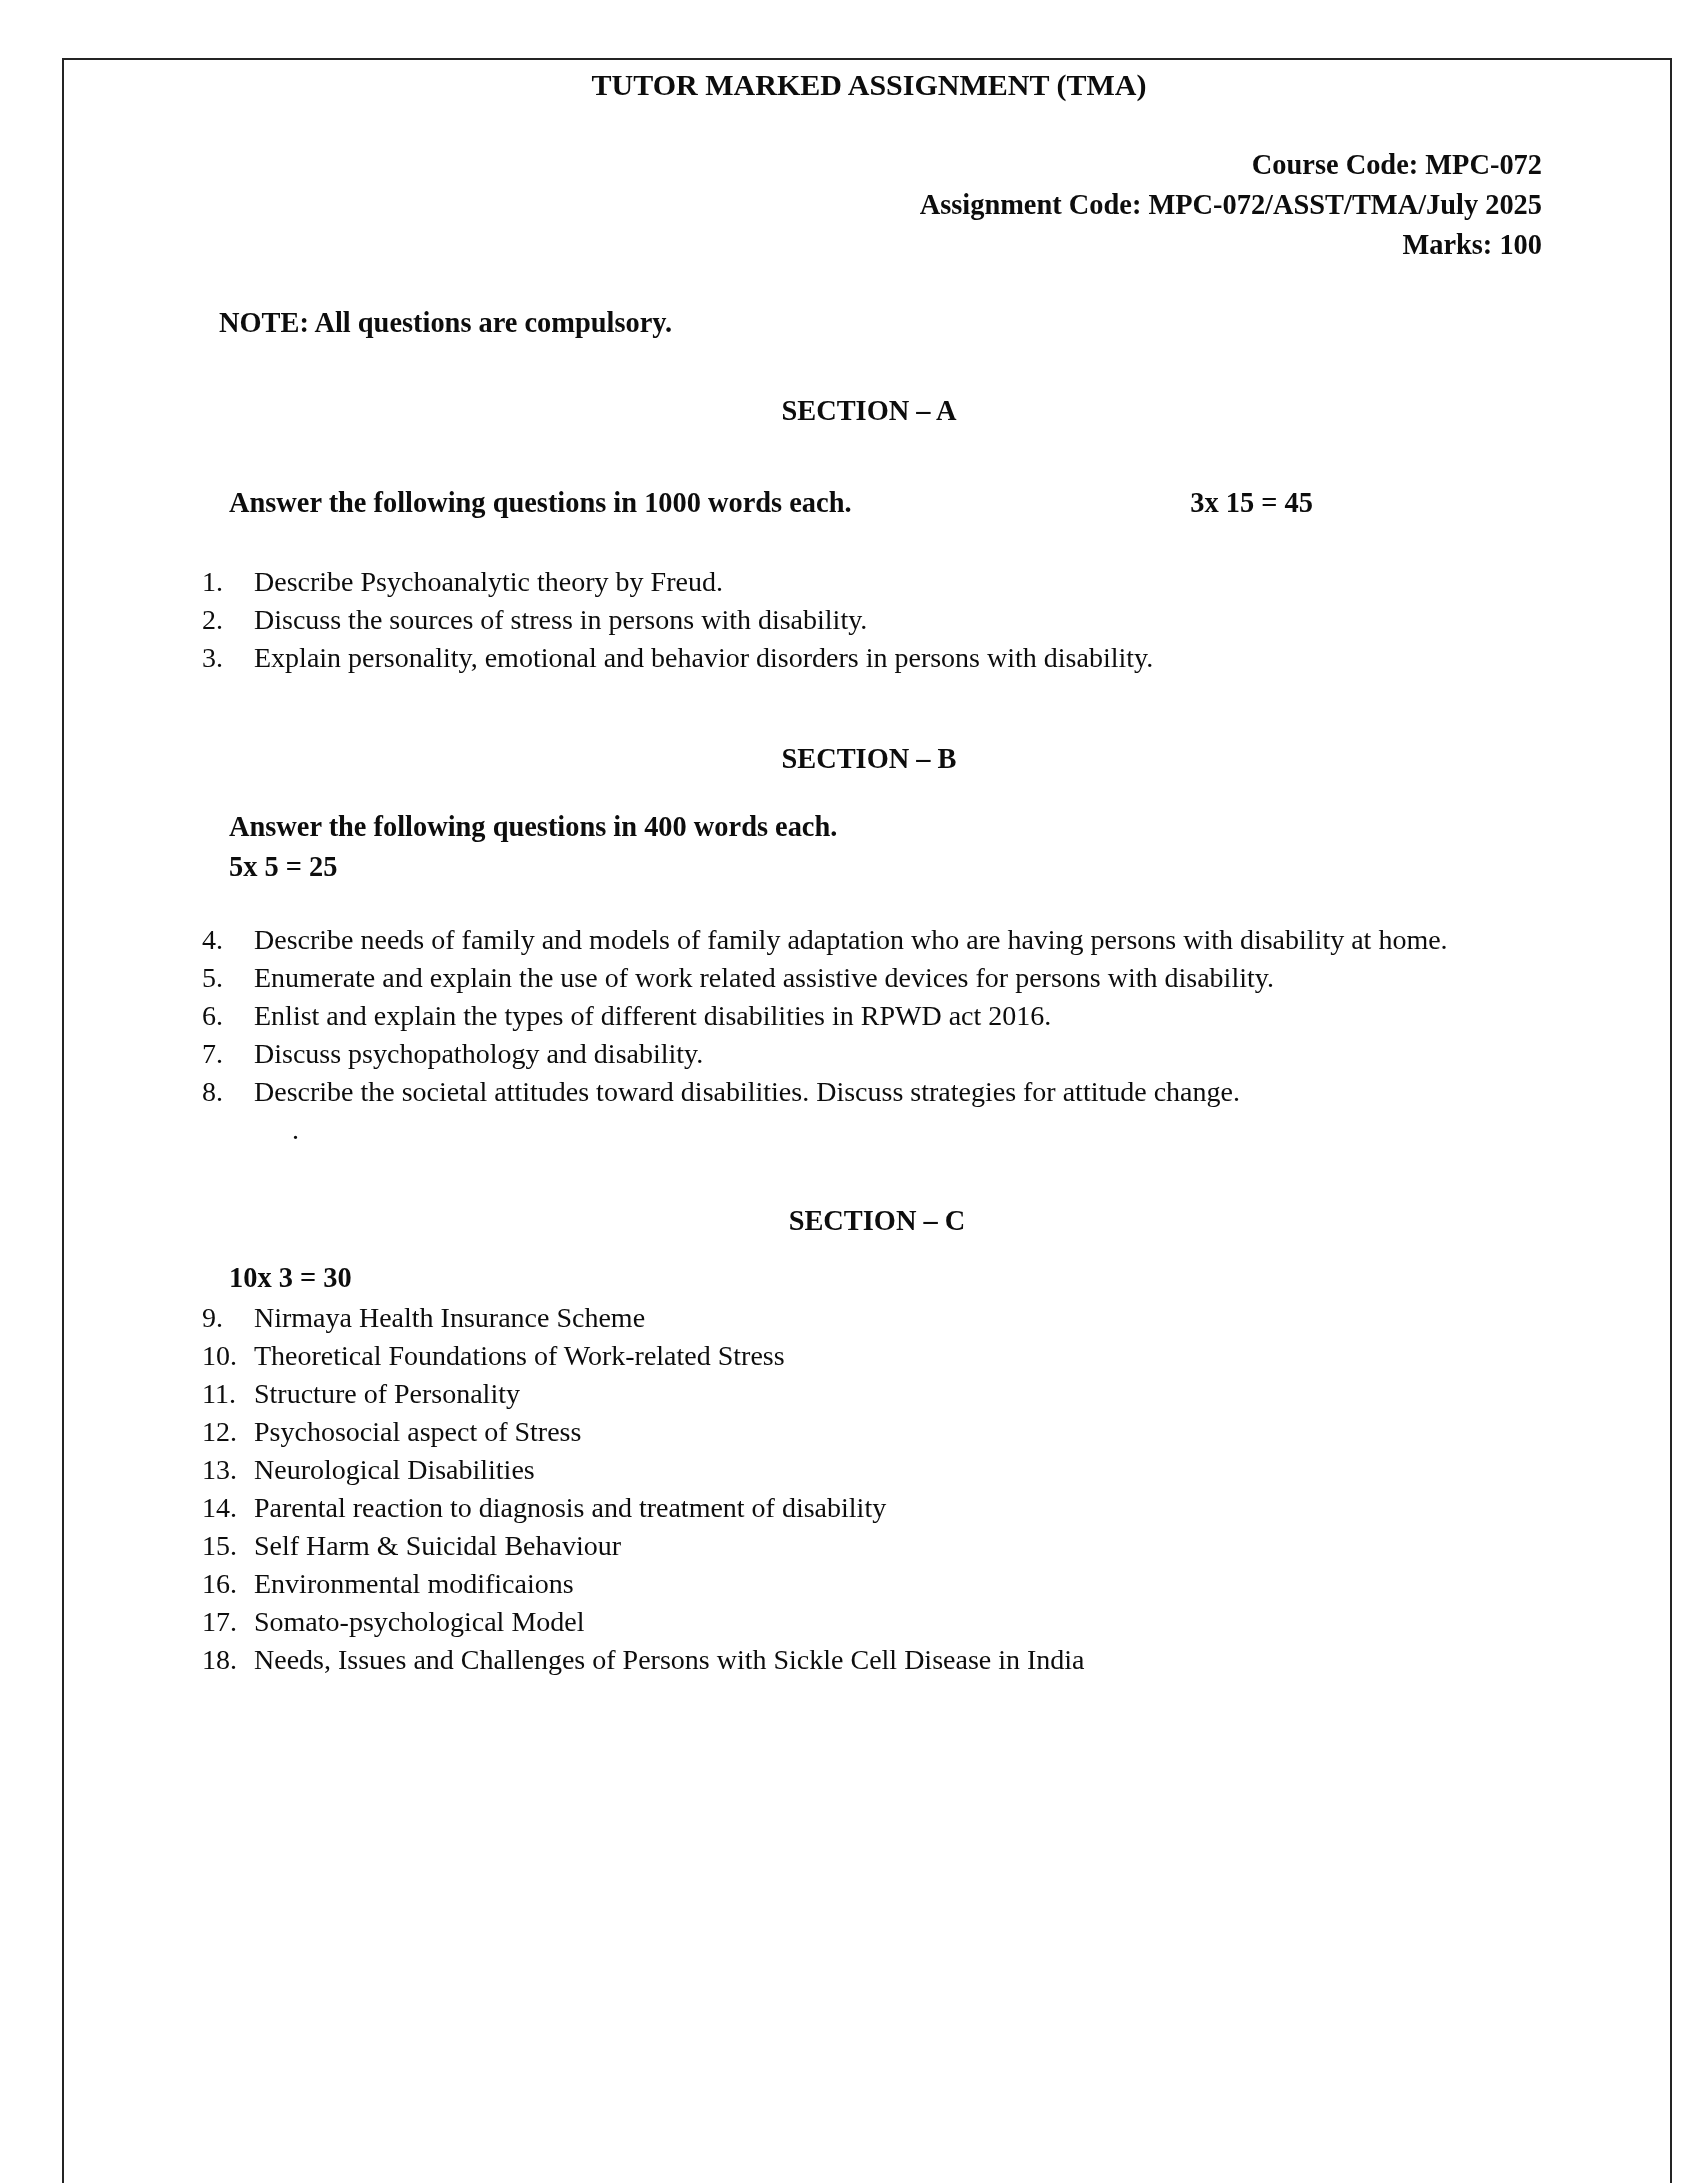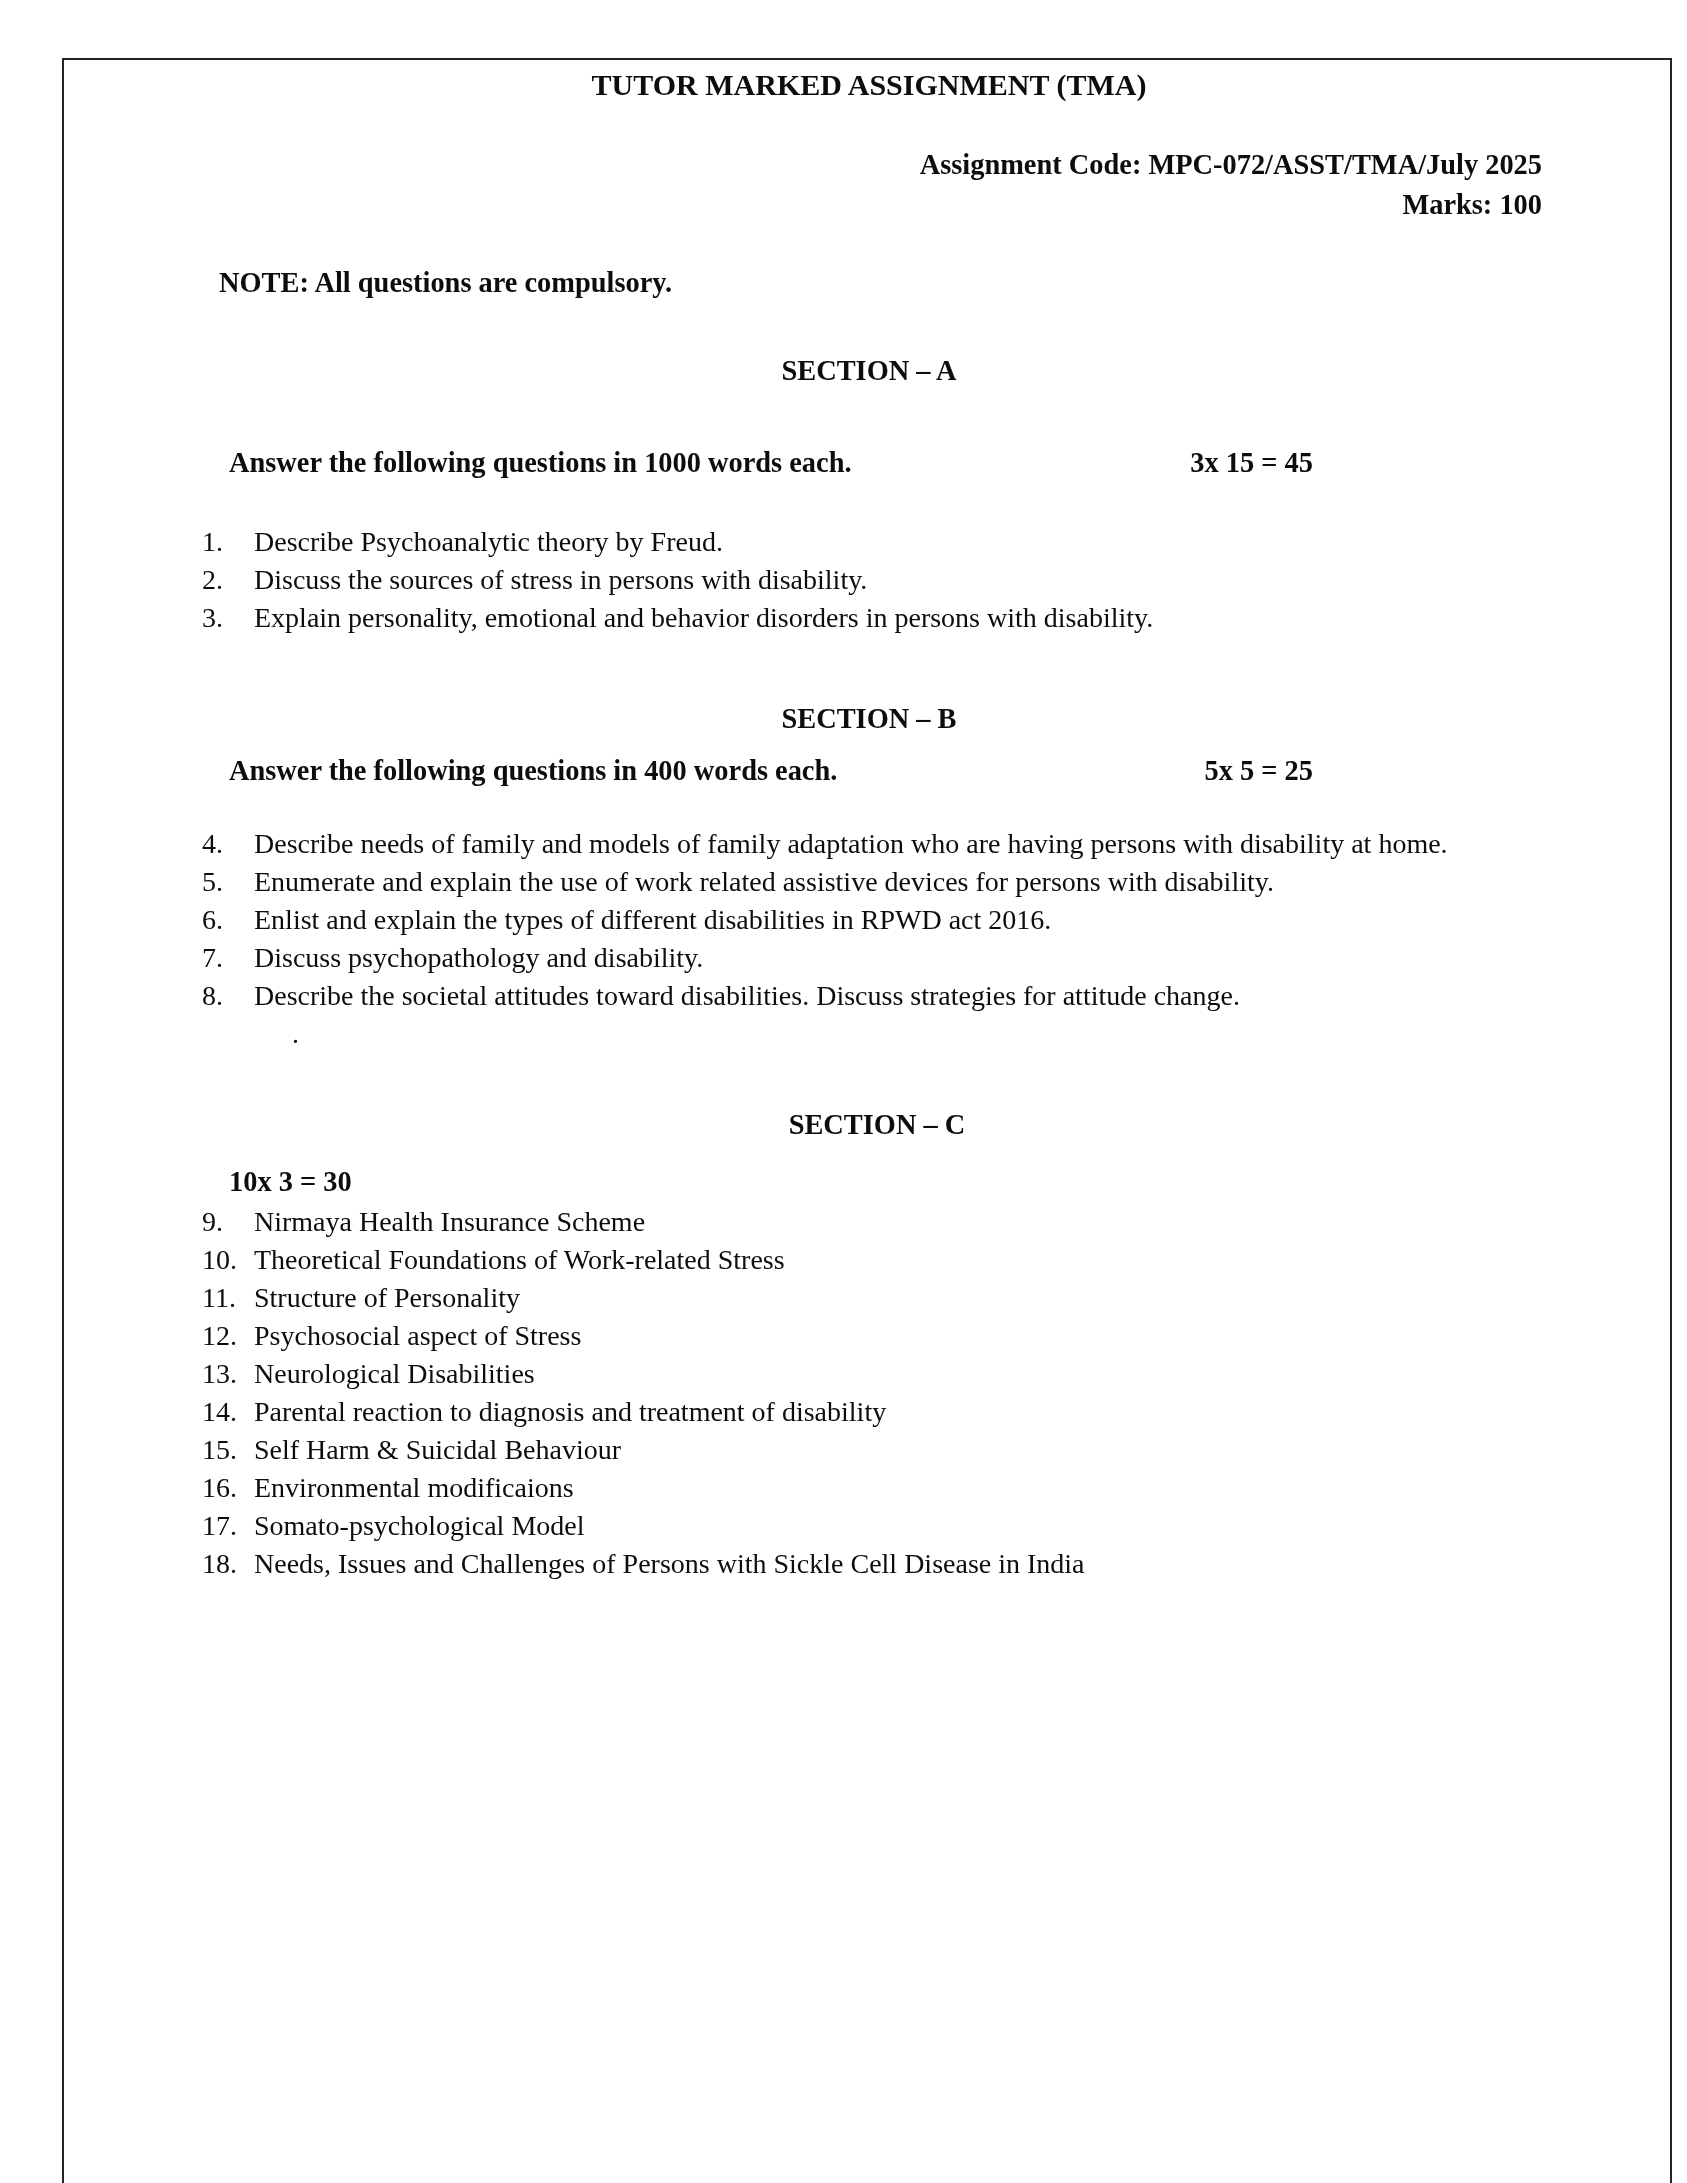--- a/index.html
+++ b/index.html
@@ -70,21 +70,21 @@
   .instruction-row {
     display: flex;
     justify-content: space-between;
     margin-left: 165px;
     padding-right: 361px;
     font-size: 28.4px;
     font-weight: bold;
     line-height: 40px;
   }
   .instr-a { margin-top: 52px; gap: 21px; }
-  .instr-b { margin-top: 12px; }
+  .instr-b { margin-top: 28px; flex-direction: column; }
   .instr-c { margin-top: 17px; }
   .qlist {
     margin-left: 138px;
     padding-right: 99px;
     font-size: 28px;
     line-height: 38px;
   }
   .qlist-a { margin-top: 40px; }
   .qlist-b { margin-top: 34px; }
   .qlist-c { margin-top: 1.3px; }
@@ -106,20 +106,21 @@
 </head>
 <body>
 
 <div class="frame"></div>
 
 <div class="content">
 
   <div class="subtitle">TUTOR MARKED ASSIGNMENT (TMA)</div>
 
   <div class="codes">
+    <div>Course Code: MPC-072</div>
     <div>Assignment Code: MPC-072/ASST/TMA/July 2025</div>
     <div>Marks: 100</div>
   </div>
 
   <div class="note">NOTE: All questions are compulsory.</div>
 
   <div class="section-heading sec-a-heading">SECTION – A</div>
   <div class="instruction-row instr-a">
     <span>Answer the following questions in 1000 words each.</span>
     <span>3x 15 = 45</span>

